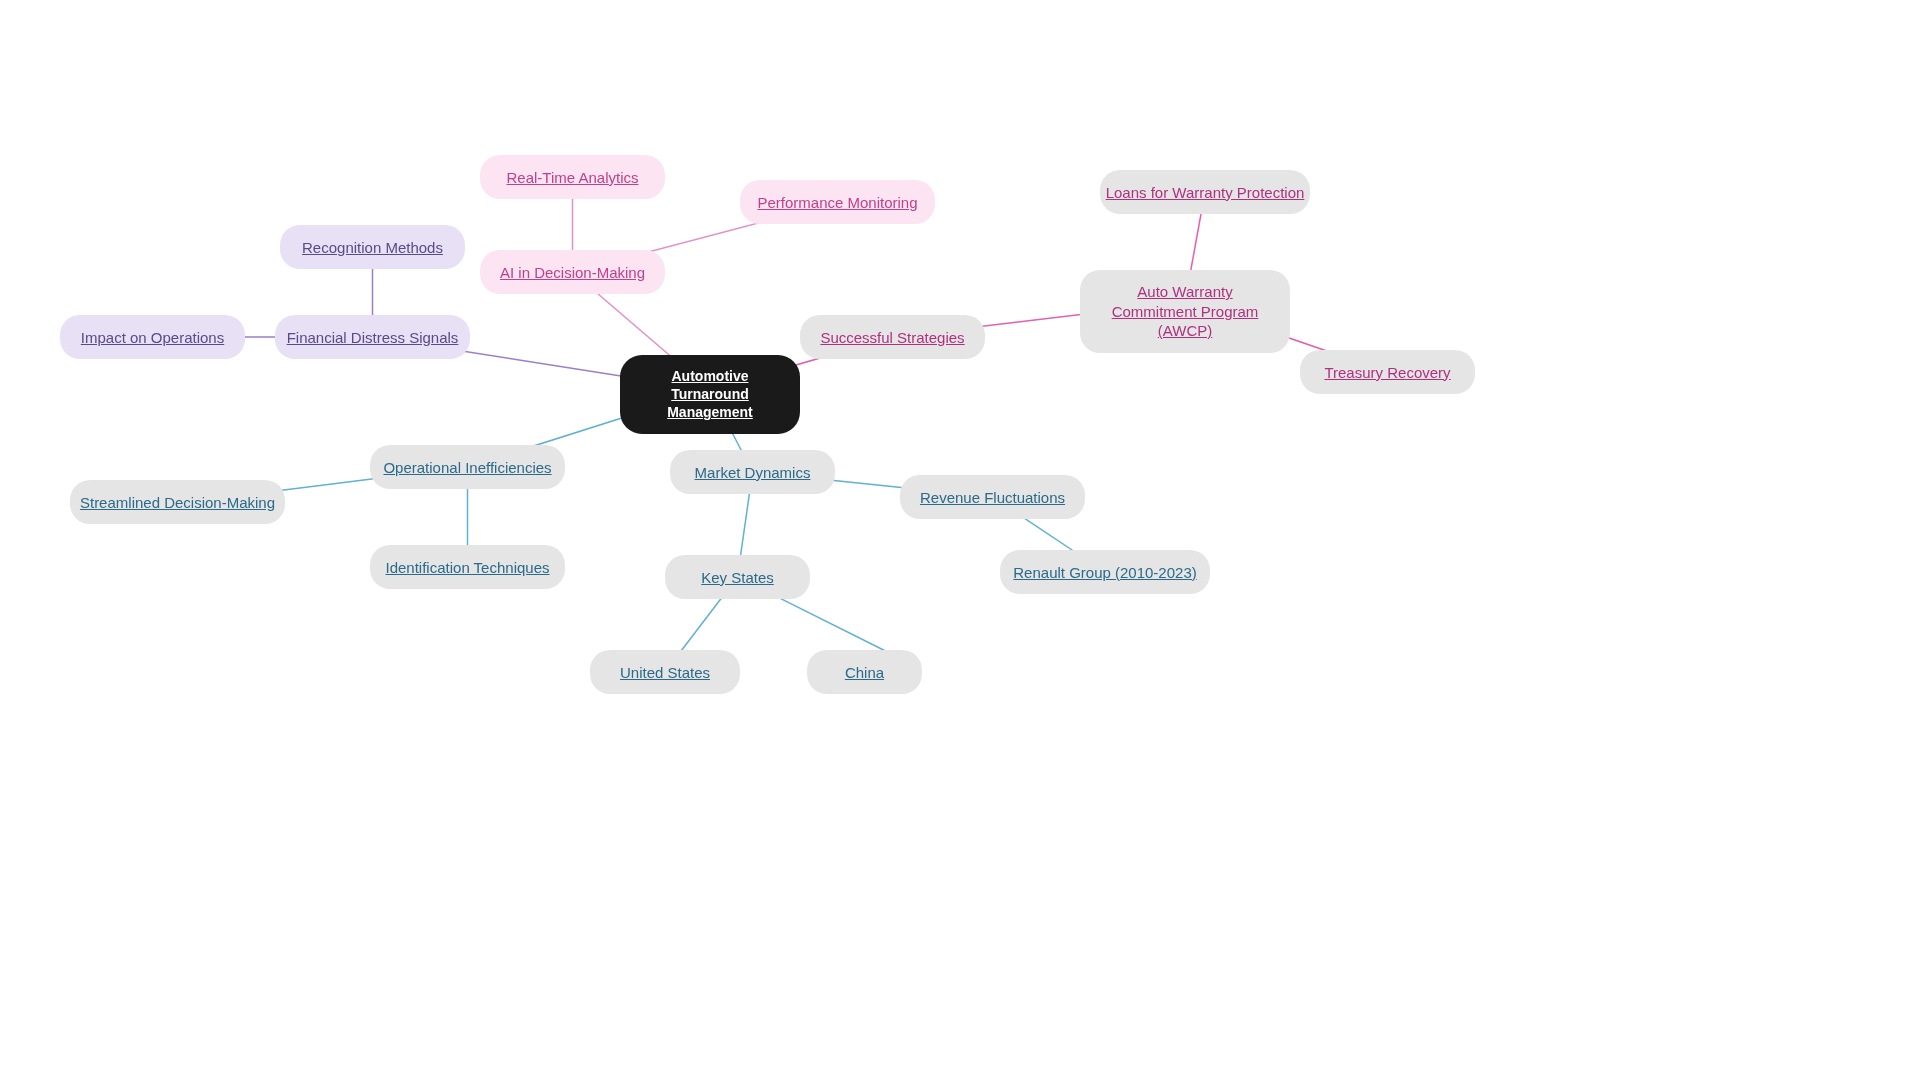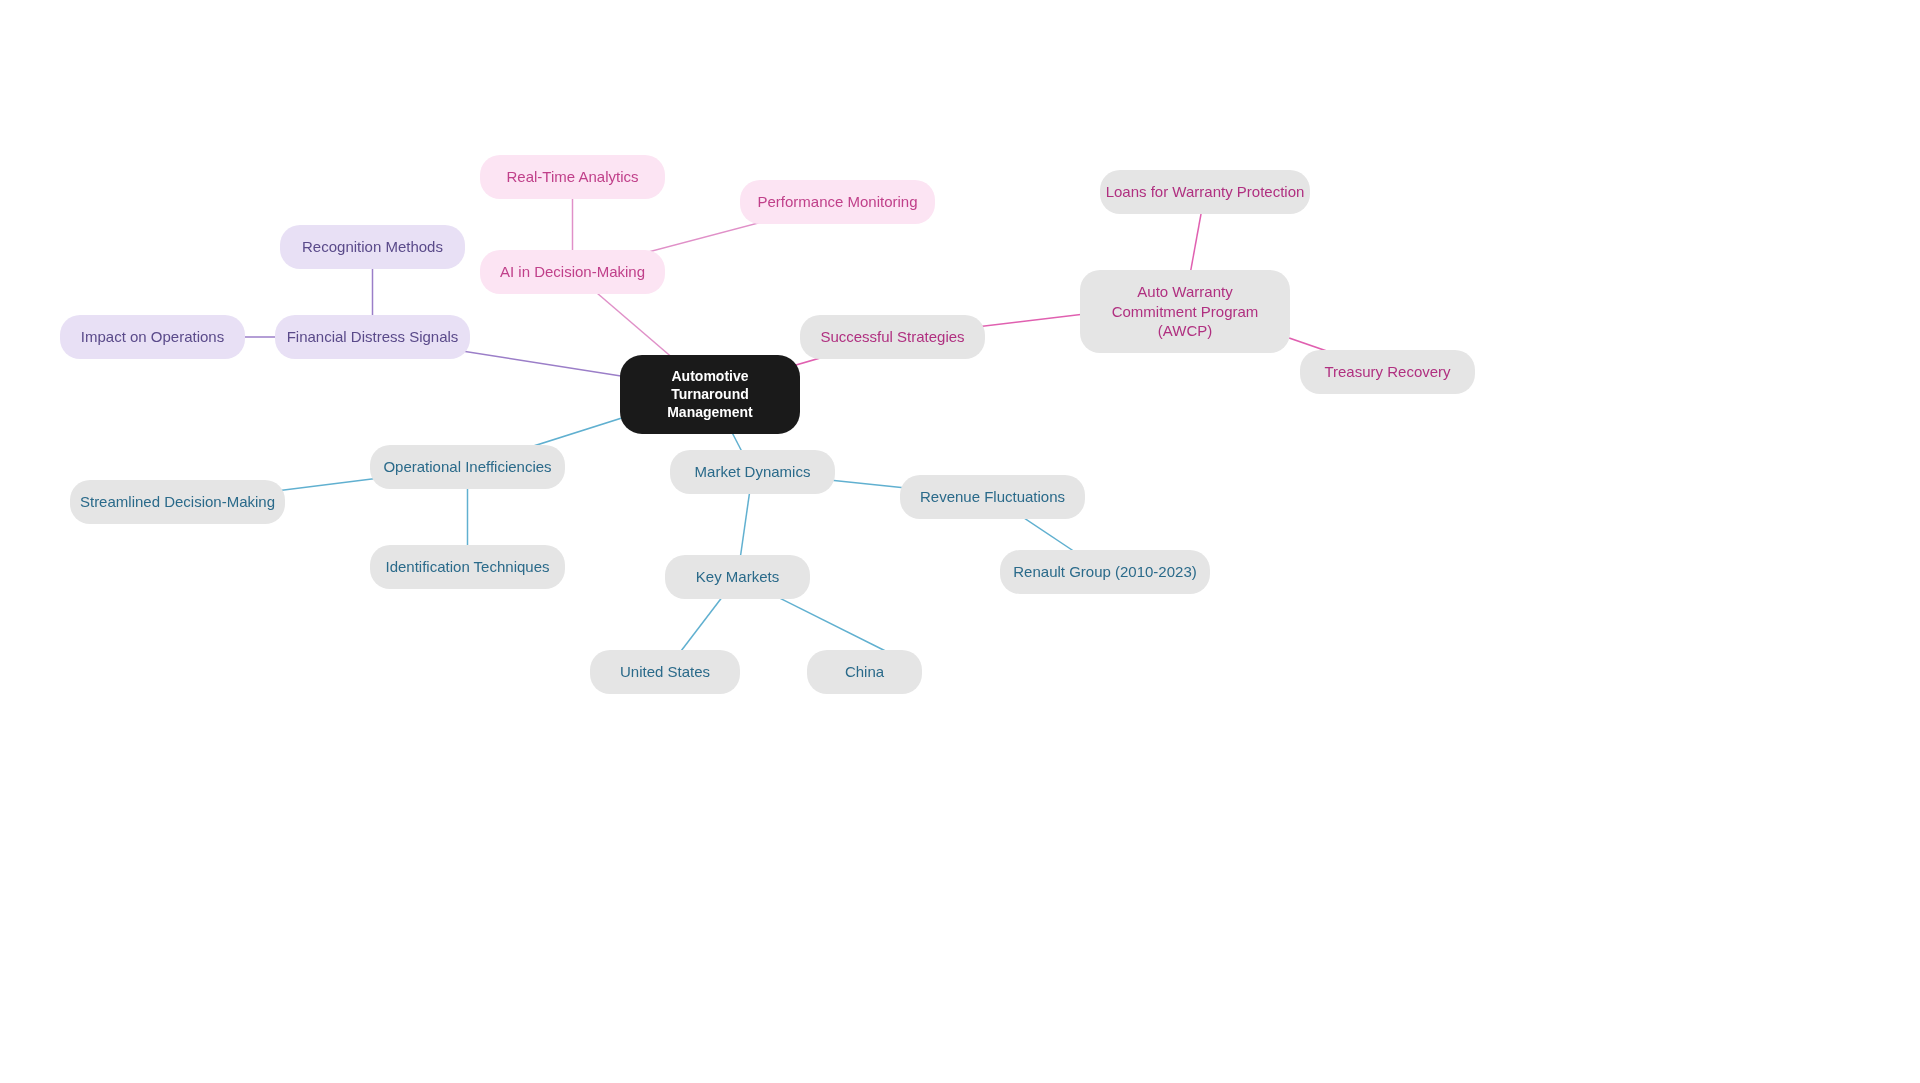--- a/index.html
+++ b/index.html
@@ -15,28 +15,29 @@
       position: absolute;
       top: 0; left: 0;
       width: 1920px;
       height: 1083px;
       pointer-events: none;
     }
     .node {
       position: absolute;
       border-radius: 20px;
       display: flex;
-      align-items: flex-start;
+      align-items: flex-end;
       justify-content: center;
       text-align: center;
       font-size: 15px;
       line-height: 1.3;
       padding: 12px 20px;
       cursor: pointer;
       white-space: nowrap;
+      text-decoration: underline;
     }
     .node.center {
       background: #1a1a1a;
       color: #ffffff;
       font-size: 14px;
       font-weight: 600;
       border-radius: 22px;
       white-space: normal;
       width: 180px;
       text-align: center;
@@ -134,21 +135,21 @@
 <div class="node blue-light" id="node-streamlined_decision" style="left: 70px; top: 480px; width: 215px; min-height: 44px;">
   <span>Streamlined Decision-Making</span>
 </div>
 <div class="node blue-light" id="node-identification_techniques" style="left: 370px; top: 545px; width: 195px; min-height: 44px;">
   <span>Identification Techniques</span>
 </div>
 <div class="node blue-light" id="node-market_dynamics" style="left: 670px; top: 450px; width: 165px; min-height: 44px;">
   <span>Market Dynamics</span>
 </div>
 <div class="node blue-light" id="node-key_markets" style="left: 665px; top: 555px; width: 145px; min-height: 44px;">
-  <span>Key Markets</span>
+  <span>Key States</span>
 </div>
 <div class="node blue-light" id="node-united_states" style="left: 590px; top: 650px; width: 150px; min-height: 44px;">
   <span>United States</span>
 </div>
 <div class="node blue-light" id="node-china" style="left: 807px; top: 630px; width: 115px; min-height: 44px; margin-top: 20px;">
   <span>China</span>
 </div>
 <div class="node blue-light" id="node-revenue_fluctuations" style="left: 900px; top: 475px; width: 185px; min-height: 44px;">
   <span>Revenue Fluctuations</span>
 </div>

